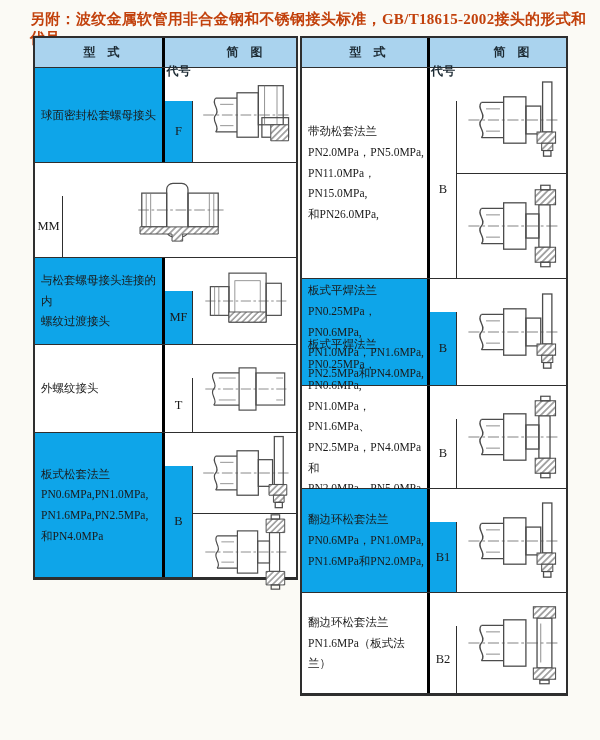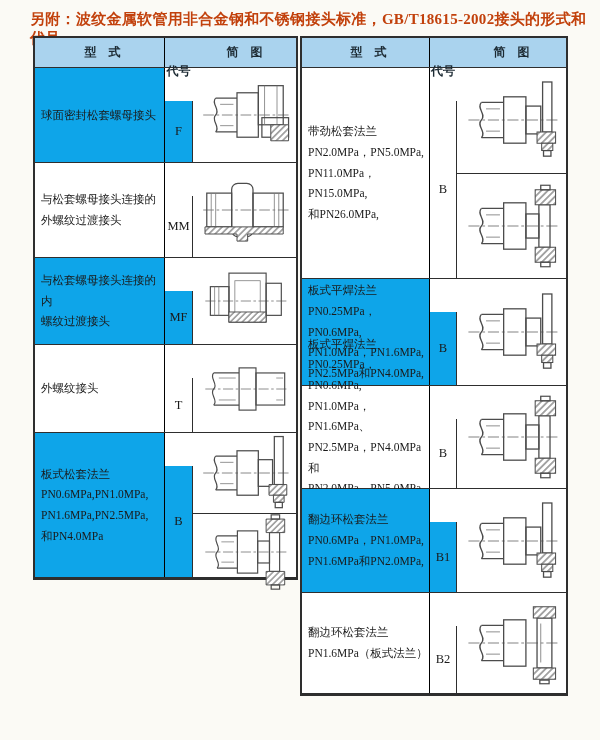--- a/index.html
+++ b/index.html
@@ -18,21 +18,21 @@
   .tbl{
     position:absolute;top:0;
     border:2px solid #2e2e2e;border-bottom-width:3px;
     background:#fff;
   }
   .tbl-left{left:0;width:261px;}
   .tbl-right{left:267px;width:264px;}
   .row{display:flex;align-items:stretch;box-sizing:border-box;}
   .row + .row{border-top:1px solid #2e2e2e;}
   .cell{box-sizing:border-box;display:flex;align-items:center;}
-  .c1{border-right:1px solid #000000;padding:2px 0 2px 6px;}
+  .c1{border-right:3px solid #000000;padding:2px 0 2px 6px;}
   .tbl-left .c1{width:130px;}
   .tbl-right .c1{width:128px;}
   .c2{border-right:1px solid #2e2e2e;justify-content:center;margin-top:33px;}
   .tbl-left .c2{width:28px;}
   .tbl-right .c2{width:27px;}
   .c3{flex:1;justify-content:center;background:#fff;}
   .hdr{background:#aad3ee;}
   .hdr .cell{
     justify-content:center;background:#aad3ee;
     font-family:"Liberation Sans","DejaVu Sans",sans-serif;
@@ -170,24 +170,20 @@
         <span class="code-text">F</span>
         </div>
       <div class="cell c3">
         <svg class="dg" width="100" height="80" viewBox="0 0 110 90">
             <use href="#sym-swivel-nut"></use>
           </svg>
         </div>
     </div>
 
     <div class="row" style="height:95px">
-      <div class="cell c1">
-        <span class="type-text">与松套螺母接头连接的
-外螺纹过渡接头</span>
-        </div>
       <div class="cell c2">
         <span class="code-text">MM</span>
         </div>
       <div class="cell c3">
         <svg class="dg" width="100" height="80" viewBox="0 0 110 90">
             <use href="#sym-nipple"></use>
           </svg>
         </div>
     </div>
 

